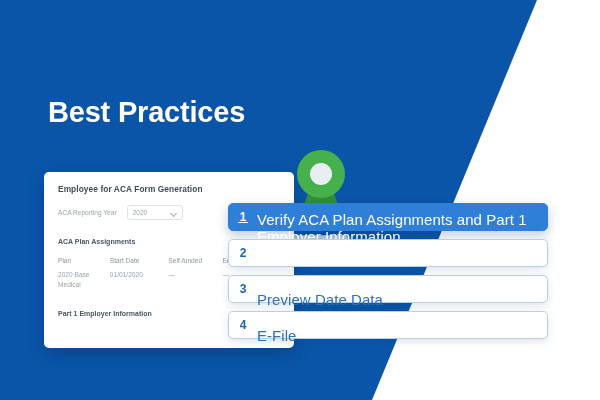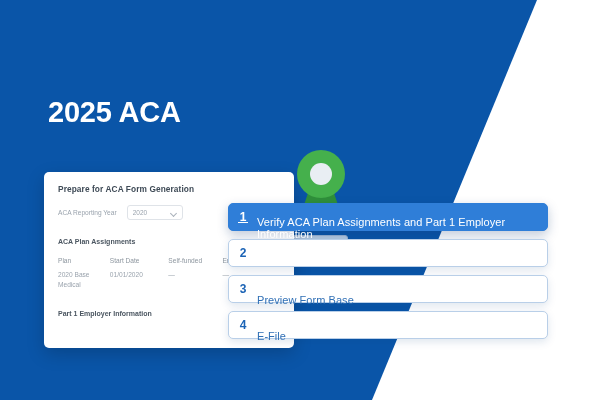--- a/index.html
+++ b/index.html
@@ -193,48 +193,47 @@
     position: relative;
   }
   .step.active .step-num::after {
     content: "";
     position: absolute;
     left: 9px; bottom: 1px;
     width: 10px; height: 1.5px;
     background: #ffffff;
   }
   .step-label {
-    font-size: 11px;
+    font-size: 15px;
     color: #2f6fb5;
     letter-spacing: .05px;
     margin-top: 21px;
   }
   .step.active .step-label {
     color: #ffffff;
   }
 </style>
 </head>
 <body>
 
 <div id="stage">
 
   <div id="wedge-white"></div>
 
   <div id="hero">
-    <span class="l">2025 ACA</span>
     <span class="l">Best Practices</span>
   </div>
 
   <div id="edit-plan-btn">
     <span>Edit ACA Plan Assignments</span>
   </div>
 
   <div id="app-card">
 
-    <div class="card-title">Prepare for ACA Form Generation</div>
+    <div class="card-title">Employee for ACA Form Generation</div>
 
     <div class="field-row">
       <span class="field-label">ACA Reporting Year</span>
       <div class="select-box">
         <span class="select-value">2020</span>
         <span class="chevron"></span>
       </div>
     </div>
 
     <div class="section-title">ACA Plan Assignments</div>
@@ -282,21 +281,21 @@
       <span class="step-num">1</span>
       <span class="step-label">Verify ACA Plan Assignments and Part 1 Employer Information</span>
     </div>
 
     <div class="step">
       <span class="step-num">2</span>
     </div>
 
     <div class="step">
       <span class="step-num">3</span>
-      <span class="step-label">Preview Form Base</span>
+      <span class="step-label">Preview Date Data</span>
     </div>
 
     <div class="step">
       <span class="step-num">4</span>
       <span class="step-label">E-File</span>
     </div>
 
   </div>
 
 </div>

